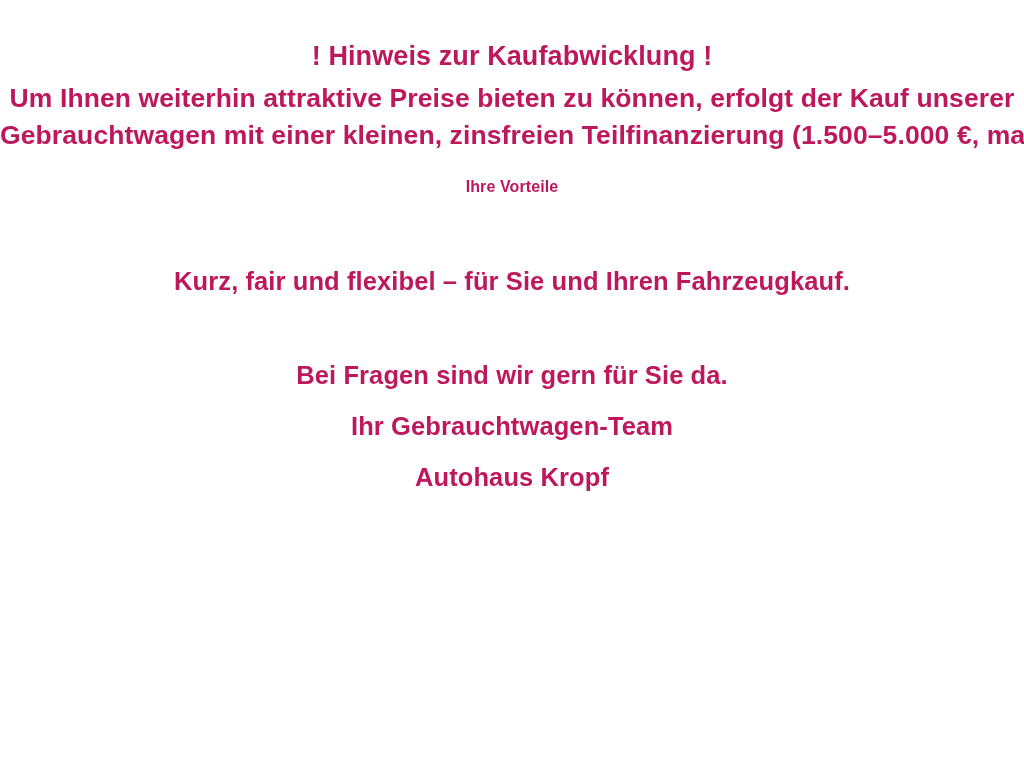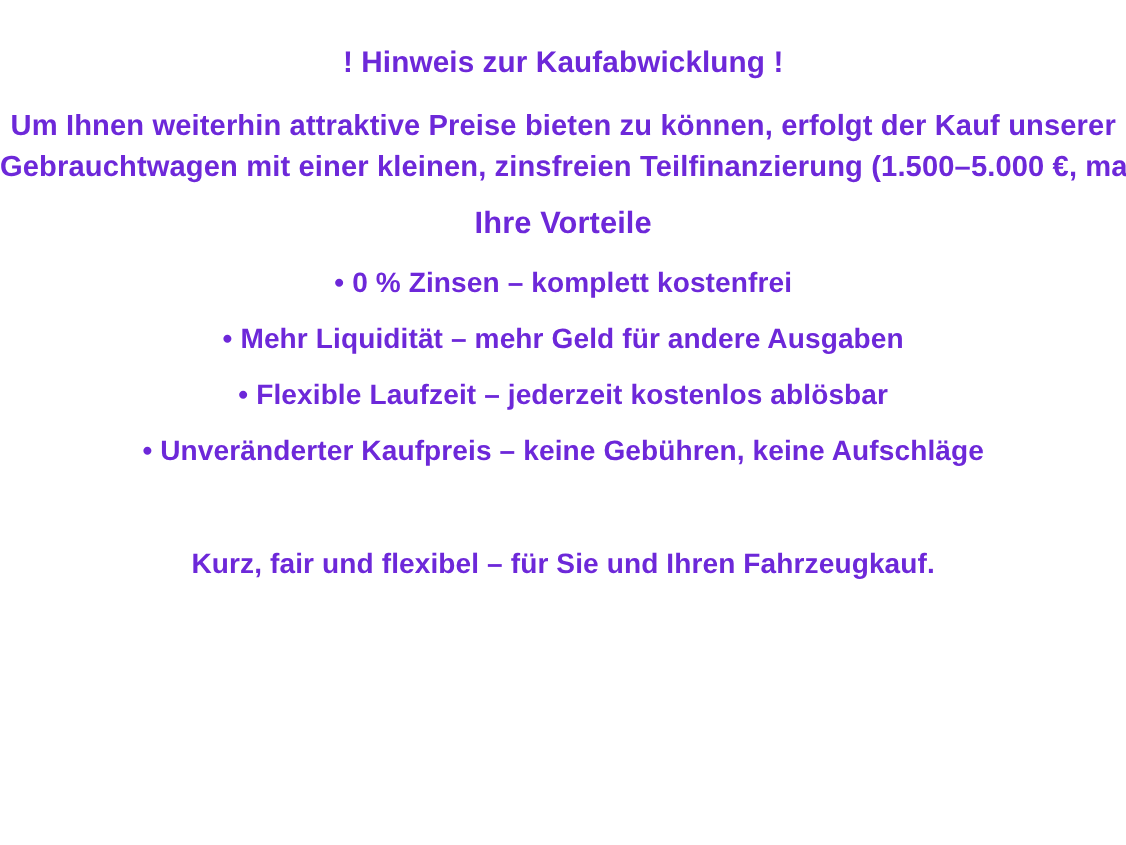--- a/index.html
+++ b/index.html
@@ -20,38 +20,37 @@
     height: 768px;
     box-sizing: border-box;
     padding: 18px 0 0 0;
     display: block;
     text-align: center;
   }
   .line {
     text-align: center;
     font-weight: 700;
     letter-spacing: 0.1px;
-    color: #6d28d9;
+    color: #be185d;
     white-space: nowrap;
   }
   .title {
     font-size: 27px;
     line-height: 48px;
     margin-top: 14px;
   }
   .intro {
     font-size: 26.5px;
     line-height: 37px;
     font-weight: 700;
   }
   .intro-wrap {
-    margin-top: 16px;
   }
   .subhead {
-    font-size: 28px;
+    font-size: 16px;
     line-height: 34px;
     margin-top: 16px;
   }
   .bullets {
     margin-top: 12px;
   }
   .bullet {
     font-size: 25.5px;
     line-height: 51px;
     font-weight: 700;
@@ -76,23 +75,22 @@
 
   <div class="line title">! Hinweis zur Kaufabwicklung !</div>
 
   <div class="intro-wrap">
     <div class="line intro l1">Um Ihnen weiterhin attraktive Preise bieten zu können, erfolgt der Kauf unserer</div>
     <div class="line intro l2">Gebrauchtwagen mit einer kleinen, zinsfreien Teilfinanzierung (1.500–5.000 €, max. 12</div>
   </div>
 
   <div class="line subhead">Ihre Vorteile</div>
 
-  <div class="bullets">
-    <div class="line bullet">• 0 % Zinsen – komplett kostenfrei</div>
-    <div class="line bullet">• Mehr Liquidität – mehr Geld für andere Ausgaben</div>
-    <div class="line bullet">• Flexible Laufzeit – jederzeit kostenlos ablösbar</div>
-    <div class="line bullet">• Unveränderter Kaufpreis – keine Gebühren, keine Aufschläge</div>
-  </div>
 
   <div class="line closing">Kurz, fair und flexibel – für Sie und Ihren Fahrzeugkauf.</div>
 
+  <div class="signoff">
+    <div class="line">Bei Fragen sind wir gern für Sie da.</div>
+    <div class="line">Ihr Gebrauchtwagen-Team</div>
+    <div class="line">Autohaus Kropf</div>
+  </div>
 
 </div>
 
 </body></html>

